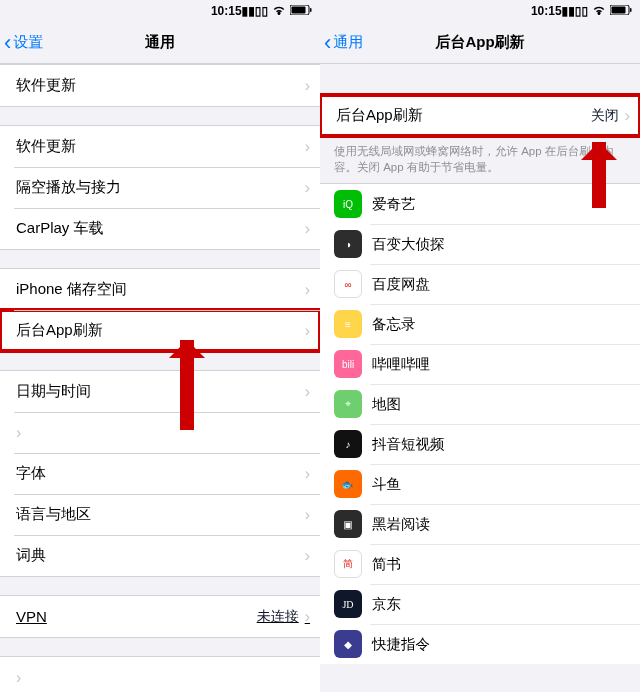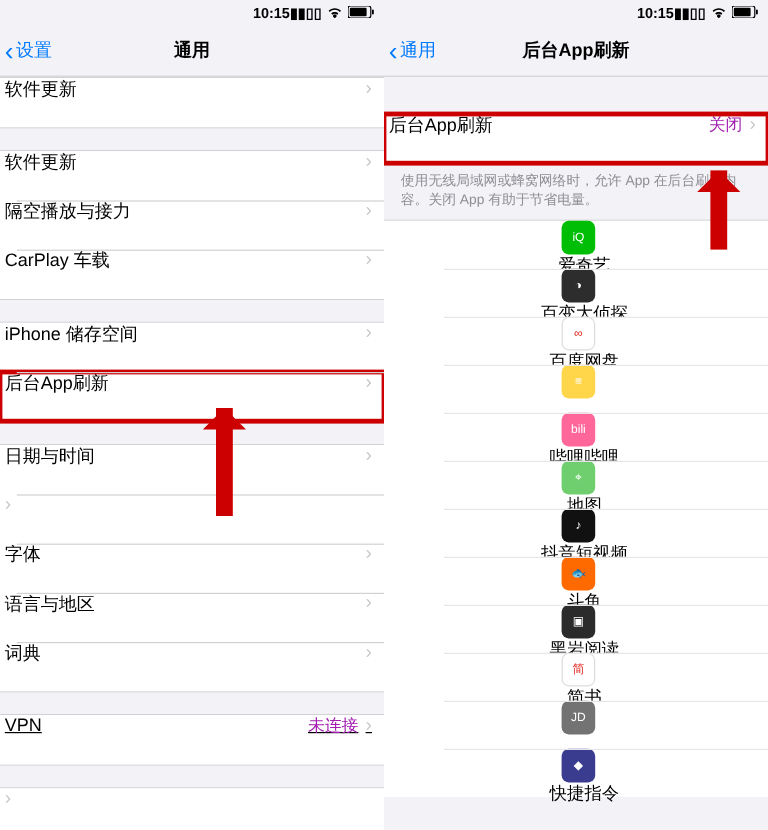--- a/index.html
+++ b/index.html
@@ -7,30 +7,30 @@
     .screen { width: 320px; height: 692px; background: #f2f2f7; position: relative; overflow: hidden; }
     .statusbar { height: 22px; display: flex; justify-content: flex-end; align-items: center; padding: 0 8px; background: #f2f2f7; font-size: 12px; font-weight: 600; }
     .statusbar .time { margin-left: 12px; }
     .status-icons { display: flex; gap: 4px; align-items: center; }
     .navbar { height: 42px; display: flex; align-items: center; position: relative; background: #f2f2f7; border-bottom: 0.5px solid #d1d1d6; }
     .back { display: flex; align-items: center; color: #007aff; font-size: 15px; padding-left: 4px; cursor: pointer; }
     .back-chevron { font-size: 22px; line-height: 1; margin-right: 2px; }
     .navtitle { position: absolute; left: 0; right: 0; text-align: center; font-size: 15px; font-weight: 600; pointer-events: none; }
     .group { margin-top: 18px; background: #fff; border-top: 0.5px solid #d1d1d6; border-bottom: 0.5px solid #d1d1d6; }
     .group.first { margin-top: 0; }
-    .row { height: 41px; display: flex; align-items: flex-start; padding-left: 4px; background: #fff; position: relative; cursor: pointer; }
+    .row { height: 41px; display: flex; align-items: center; padding-left: 16px; background: #fff; position: relative; cursor: pointer; }
     .row + .row::before { content: ""; position: absolute; top: 0; left: 14px; right: 0; height: 0.5px; background: #d1d1d6; }
     .row-label { font-size: 15px; flex: 1; }
-    .row-value { font-size: 14px; color: #a21caf; margin-right: 6px; }
+    .row-value { font-size: 14px; color: #0f172a; margin-right: 6px; }
     .chevron { color: #c7c7cc; font-size: 16px; margin-right: 10px; }
     .highlight { outline: 4px solid #c00; outline-offset: -2px; }
     .arrow-up { position: absolute; width: 14px; height: 90px; background: #c00; }
     .arrow-up::before { content: ""; position: absolute; top: -18px; left: -11px; border: 18px solid transparent; border-bottom-color: #c00; }
     .footer-text { font-size: 11.5px; color: #8e8e93; padding: 6px 14px 2px; line-height: 1.4; }
-    .app-row { height: 40px; display: flex; align-items: center; padding-left: 14px; background: #fff; position: relative; flex-direction: column; }
+    .app-row { height: 40px; display: flex; align-items: center; padding-left: 14px; background: #fff; position: relative; }
     .app-row + .app-row::before { content: ""; position: absolute; top: 0; left: 50px; right: 0; height: 0.5px; background: #e5e5ea; }
     .app-icon { width: 28px; height: 28px; border-radius: 6px; margin-right: 10px; display: flex; align-items: center; justify-content: center; font-size: 10px; color: #fff; flex-shrink: 0; }
     .app-name { font-size: 14.5px; flex: 1; }
     .applist { background: #fff; border-top: 0.5px solid #d1d1d6; }
   </style>
 </head>
 <body>
 
 <div class="screen">
   <div class="statusbar">
@@ -170,20 +170,21 @@
       <div class="app-row">
         <div class="app-icon" style="background: rgb(45, 45, 45); color: rgb(255, 255, 255);">◑</div>
         <span class="app-name">百变大侦探</span>
       </div>
       <div class="app-row">
         <div class="app-icon" style="background: rgb(255, 255, 255); color: rgb(225, 37, 27); border: 0.5px solid rgb(221, 221, 221);">∞</div>
         <span class="app-name">百度网盘</span>
       </div>
       <div class="app-row">
         <div class="app-icon" style="background: rgb(255, 213, 74); color: rgb(255, 255, 255);">≡</div>
+        <span class="app-name">备忘录</span>
       </div>
       <div class="app-row">
         <div class="app-icon" style="background: rgb(255, 102, 153); color: rgb(255, 255, 255);">bili</div>
         <span class="app-name">哔哩哔哩</span>
       </div>
       <div class="app-row">
         <div class="app-icon" style="background: rgb(111, 207, 111); color: rgb(255, 255, 255);">⌖</div>
         <span class="app-name">地图</span>
       </div>
       <div class="app-row">
@@ -196,21 +197,22 @@
       </div>
       <div class="app-row">
         <div class="app-icon" style="background: rgb(43, 43, 43); color: rgb(255, 255, 255);">▣</div>
         <span class="app-name">黑岩阅读</span>
       </div>
       <div class="app-row">
         <div class="app-icon" style="background: rgb(255, 255, 255); color: rgb(225, 37, 27); border: 0.5px solid rgb(221, 221, 221);">简</div>
         <span class="app-name">简书</span>
       </div>
       <div class="app-row">
-        <div class="app-icon" style="background: #737373; color: rgb(255, 255, 255);">JD</div>
+        <div class="app-icon" style="background: #0f172a; color: rgb(255, 255, 255); font-family: Liberation Serif, serif;">JD</div>
+        <span class="app-name">京东</span>
       </div>
       <div class="app-row">
         <div class="app-icon" style="background: rgb(58, 61, 143); color: rgb(255, 255, 255);">◆</div>
         <span class="app-name">快捷指令</span>
       </div>
     </div>
 
   <div class="arrow-up" style="left:272px; top:142px; height:66px;"></div>
 </div>
 

